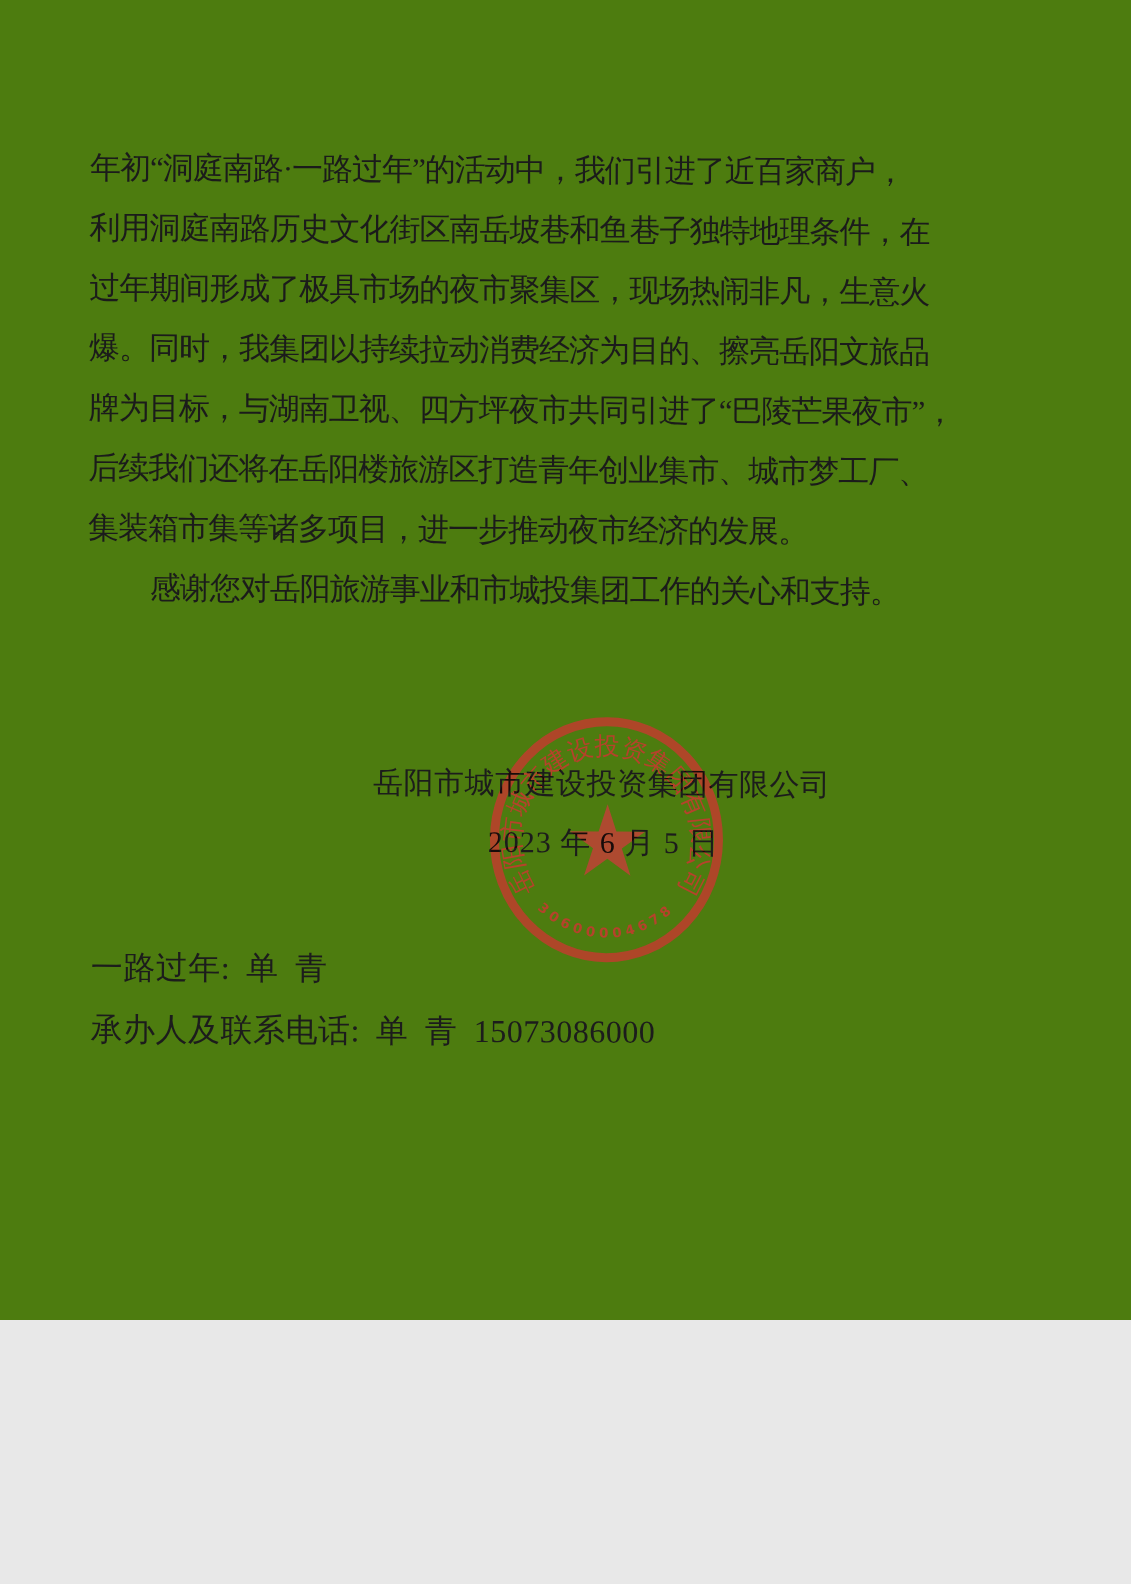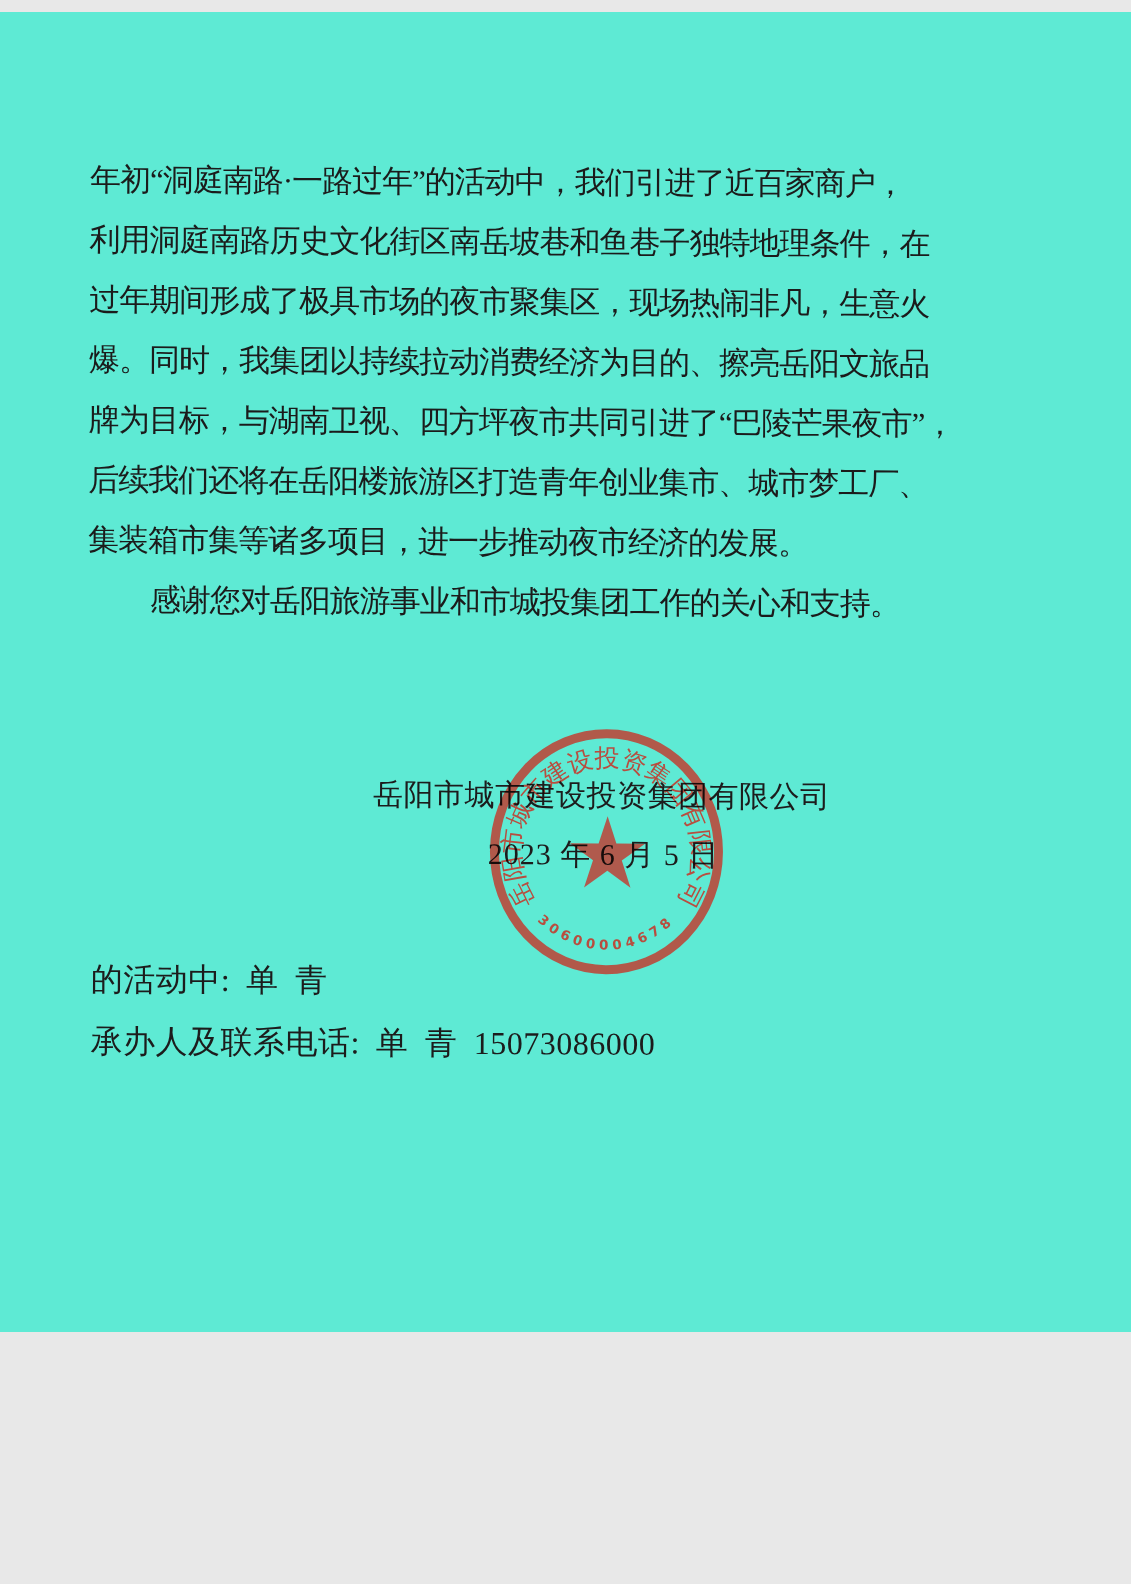--- a/index.html
+++ b/index.html
@@ -3,22 +3,22 @@
 <meta charset="utf-8">
 <style>
   html,body{margin:0;padding:0;}
   body{
     background:#e8e8e8;
     font-family:"Liberation Serif","DejaVu Serif",serif;
   }
   .page{
     position:relative;
     width:1131px;height:1320px;
-    margin:12px auto;
-    background:#5eead4;
+    margin:0 auto;
+    background:#4d7c0f;
     overflow:hidden;
     color:#1c1c1c;
   }
   .printed{
     position:absolute;inset:0;
     transform:rotate(0.3deg);
     transform-origin:100px 160px;
   }
   .body-line{
     position:absolute;
@@ -88,21 +88,21 @@
     <div class="body-line" style="top:326px">爆。同时，我集团以持续拉动消费经济为目的、擦亮岳阳文旅品</div>
     <div class="body-line" style="top:386px">牌为目标，与湖南卫视、四方坪夜市共同引进了“巴陵芒果夜市”，</div>
     <div class="body-line" style="top:446px">后续我们还将在岳阳楼旅游区打造青年创业集市、城市梦工厂、</div>
     <div class="body-line" style="top:506px">集装箱市集等诸多项目，进一步推动夜市经济的发展。</div>
     <div class="body-line indent" style="top:566px">感谢您对岳阳旅游事业和市城投集团工作的关心和支持。</div>
 
     <div class="sig-company">岳阳市城市建设投资集团有限公司</div>
     <div class="sig-date">2023 年 6 月 5 日</div>
 
     <div class="contact-line" style="top:946px">
-      <span class="label">的活动中:</span><span class="value">单 青</span>
+      <span class="label">一路过年:</span><span class="value">单 青</span>
     </div>
     <div class="contact-line" style="top:1008px">
       <span class="label">承办人及联系电话:</span><span class="value">单 青 15073086000</span>
     </div>
 
     <svg class="seal" viewBox="480 695 270 275" xmlns="http://www.w3.org/2000/svg">
       <defs>
         <path id="sealTopArc" d="M 539.6,887.3 A 86,86 0 1 1 680.4,887.3" fill="none"></path>
         <path id="sealBottomArc" d="M 536.8,901.6 A 97,97 0 0 0 683.2,901.6" fill="none"></path>
       </defs>

